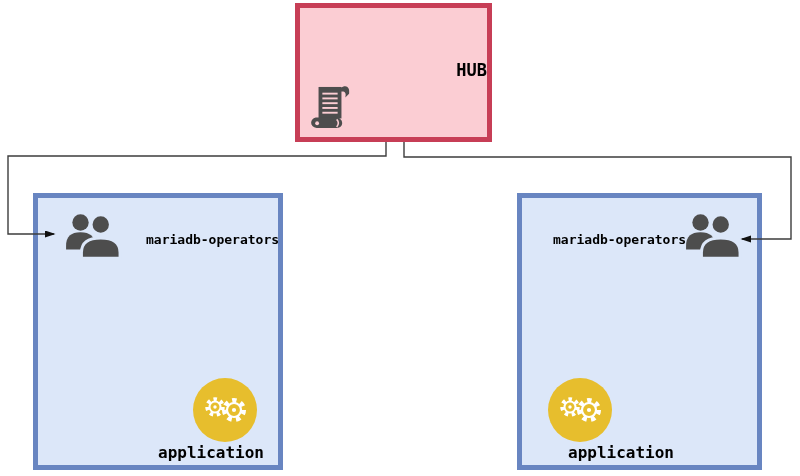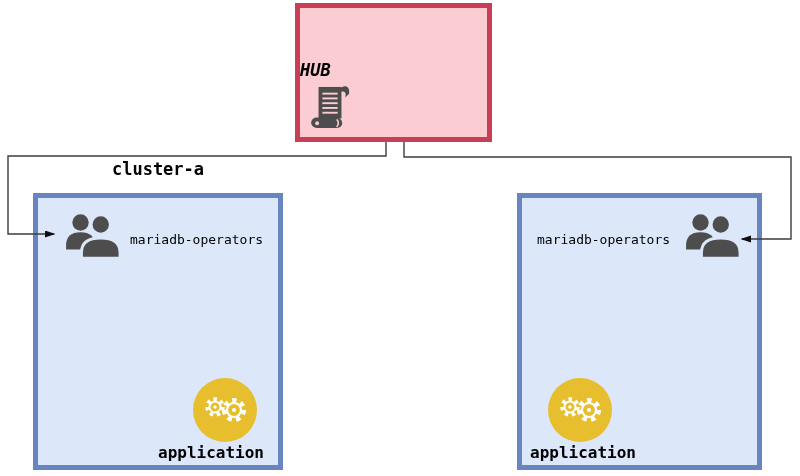--- a/index.html
+++ b/index.html
@@ -24,21 +24,21 @@
   .canvas{position:relative;width:800px;height:476px;}
 
   
   .hub-box{
     position:absolute;left:295px;top:3px;width:197px;height:139px;
     background:var(--hub-fill);
     border:5px solid var(--hub-border);
   }
   .hub-label{
     position:absolute;left:0;right:0;top:52px;
-    text-align:left;font-size:17px;font-weight:bold;font-style:italic;
+    text-align:right;font-size:17px;font-weight:bold;
   }
   .hub-icon{
     position:absolute;left:9px;bottom:6px;width:42px;height:48px;
   }
 
   
   .cluster-title{
     position:absolute;top:159px;height:24px;
     text-align:center;font-size:17px;font-weight:bold;
   }
@@ -52,31 +52,31 @@
     border:5px solid var(--cluster-border);
   }
   .cluster-box.a{left:33px;width:250px;}
   .cluster-box.b{left:517px;width:245px;}
 
   .users-icon{position:absolute;width:62px;height:52px;}
   .cluster-box.a .users-icon{left:25px;top:13px;}
   .cluster-box.b .users-icon{left:161px;top:13px;}
 
   .operator-label{
-    position:absolute;top:34px;font-size:13px;font-weight:normal;white-space:nowrap;
+    position:absolute;top:34px;font-size:13px;font-weight:bold;white-space:nowrap;margin-left:16px;
   }
   .cluster-box.a .operator-label{left:92px;}
   .cluster-box.b .operator-label{left:15px;}
 
   .app-icon{position:absolute;width:64px;height:64px;top:180px;}
   .cluster-box.a .app-icon{left:155px;}
   .cluster-box.b .app-icon{left:26px;}
 
   .app-label{
-    position:absolute;top:245px;font-size:16px;font-weight:bold;white-space:nowrap;
+    position:absolute;top:245px;font-size:16px;font-weight:bold;white-space:nowrap;margin-left:38px;
   }
   .cluster-box.a .app-label{right:14px;}
   .cluster-box.b .app-label{left:8px;}
 
   
   .connector-overlay{
     position:absolute;left:0;top:0;width:800px;height:476px;
     pointer-events:none;z-index:5;
   }
   .connector-overlay polyline{
@@ -101,21 +101,20 @@
         <line x1="14" y1="16" x2="30" y2="16"></line>
         <line x1="14" y1="21" x2="30" y2="21"></line>
         <line x1="14" y1="26" x2="30" y2="26"></line>
         <line x1="14" y1="31" x2="30" y2="31"></line>
         <path d="M29,38 q3.5,3.5 0,8" stroke-width="1.6"></path>
       </g>
       <circle cx="8.5" cy="42" r="2" style="fill:var(--hub-fill)"></circle>
     </svg>
   </div>
 
-  <div class="cluster-title a">cluster-a</div>
   <div class="cluster-box a">
     <svg class="users-icon" viewBox="0 0 60 54" aria-hidden="true">
       <g style="fill:var(--icon-gray)">
         <circle cx="16" cy="12" r="8.5"></circle>
         <path d="M1,40 v-4 q0,-14 15,-14 q15,0 15,14 v4 z"></path>
         <circle cx="37" cy="14" r="10" style="stroke:var(--cluster-fill)" stroke-width="3"></circle>
         <path d="M17,49 v-6 q0,-15 20,-15 q20,0 20,15 v6 z" style="stroke:var(--cluster-fill)" stroke-width="3"></path>
       </g>
     </svg>
     <div class="operator-label">mariadb-operators</div>

